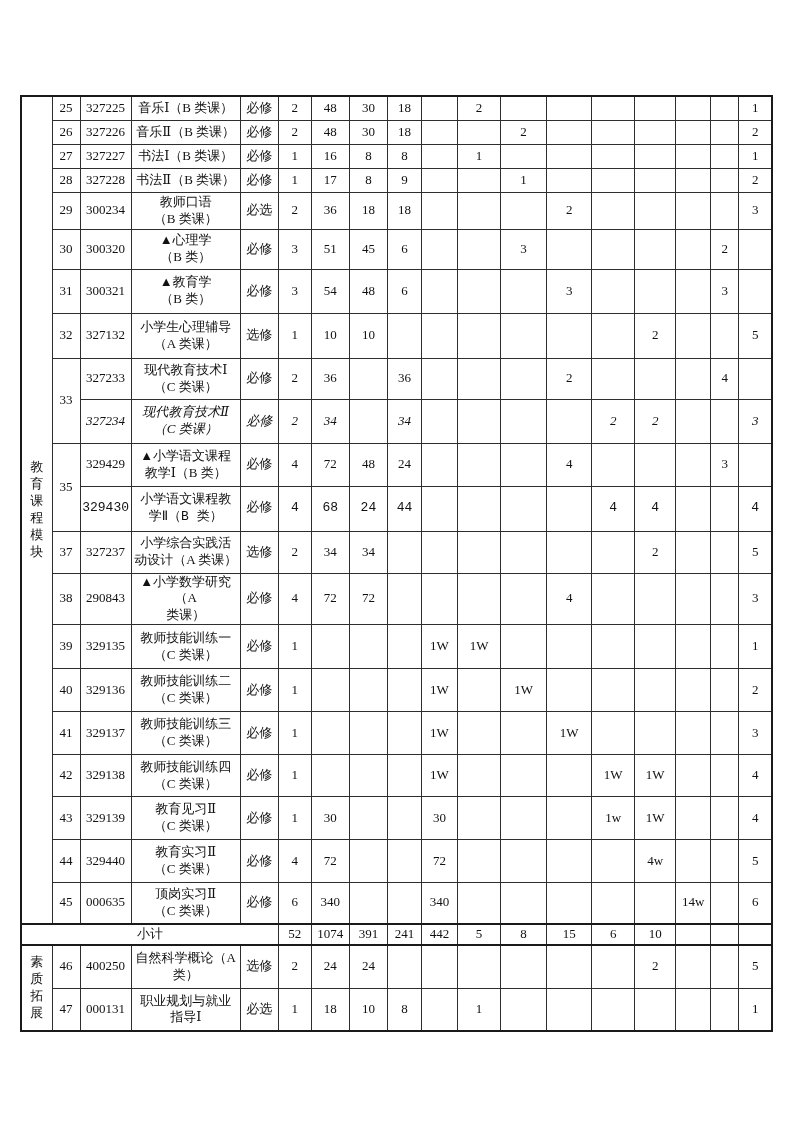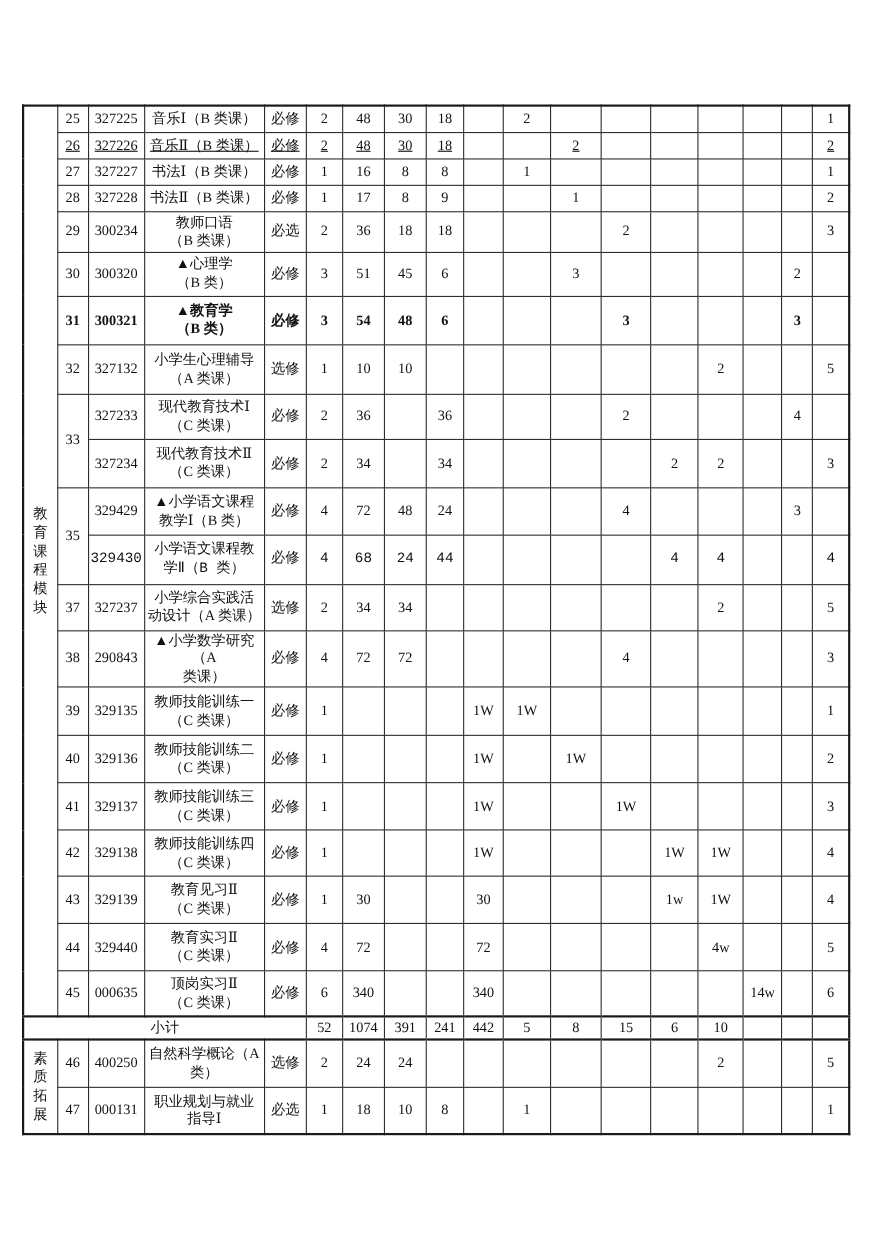--- a/index.html
+++ b/index.html
@@ -103,21 +103,21 @@
           <td></td>
           <td>2</td>
           <td></td>
           <td></td>
           <td></td>
           <td></td>
           <td></td>
           <td></td>
           <td>1</td>
         </tr>
-        <tr style="height: 24px; text-decoration: underline;">
+        <tr style="height: 24px;">
           <td>26</td>
           <td>327226</td>
           <td class="name">音乐Ⅱ（B 类课）</td>
           <td>必修</td>
           <td>2</td>
           <td>48</td>
           <td>30</td>
           <td>18</td>
           <td></td>
           <td></td>
@@ -200,21 +200,21 @@
           <td></td>
           <td></td>
           <td>3</td>
           <td></td>
           <td></td>
           <td></td>
           <td></td>
           <td>2</td>
           <td></td>
         </tr>
-        <tr style="height: 44px; font-weight: bold;">
+        <tr style="height: 44px;">
           <td>31</td>
           <td>300321</td>
           <td class="name">▲教育学
 （B 类）</td>
           <td>必修</td>
           <td>3</td>
           <td>54</td>
           <td>48</td>
           <td>6</td>
           <td></td>
@@ -260,21 +260,21 @@
           <td></td>
           <td></td>
           <td></td>
           <td>2</td>
           <td></td>
           <td></td>
           <td></td>
           <td>4</td>
           <td></td>
         </tr>
-        <tr style="height: 44px;">
+        <tr style="height: 44px; font-style: italic;">
           <td>327234</td>
           <td class="name">现代教育技术Ⅱ
 （C 类课）</td>
           <td>必修</td>
           <td>2</td>
           <td>34</td>
           <td></td>
           <td>34</td>
           <td></td>
           <td></td>

